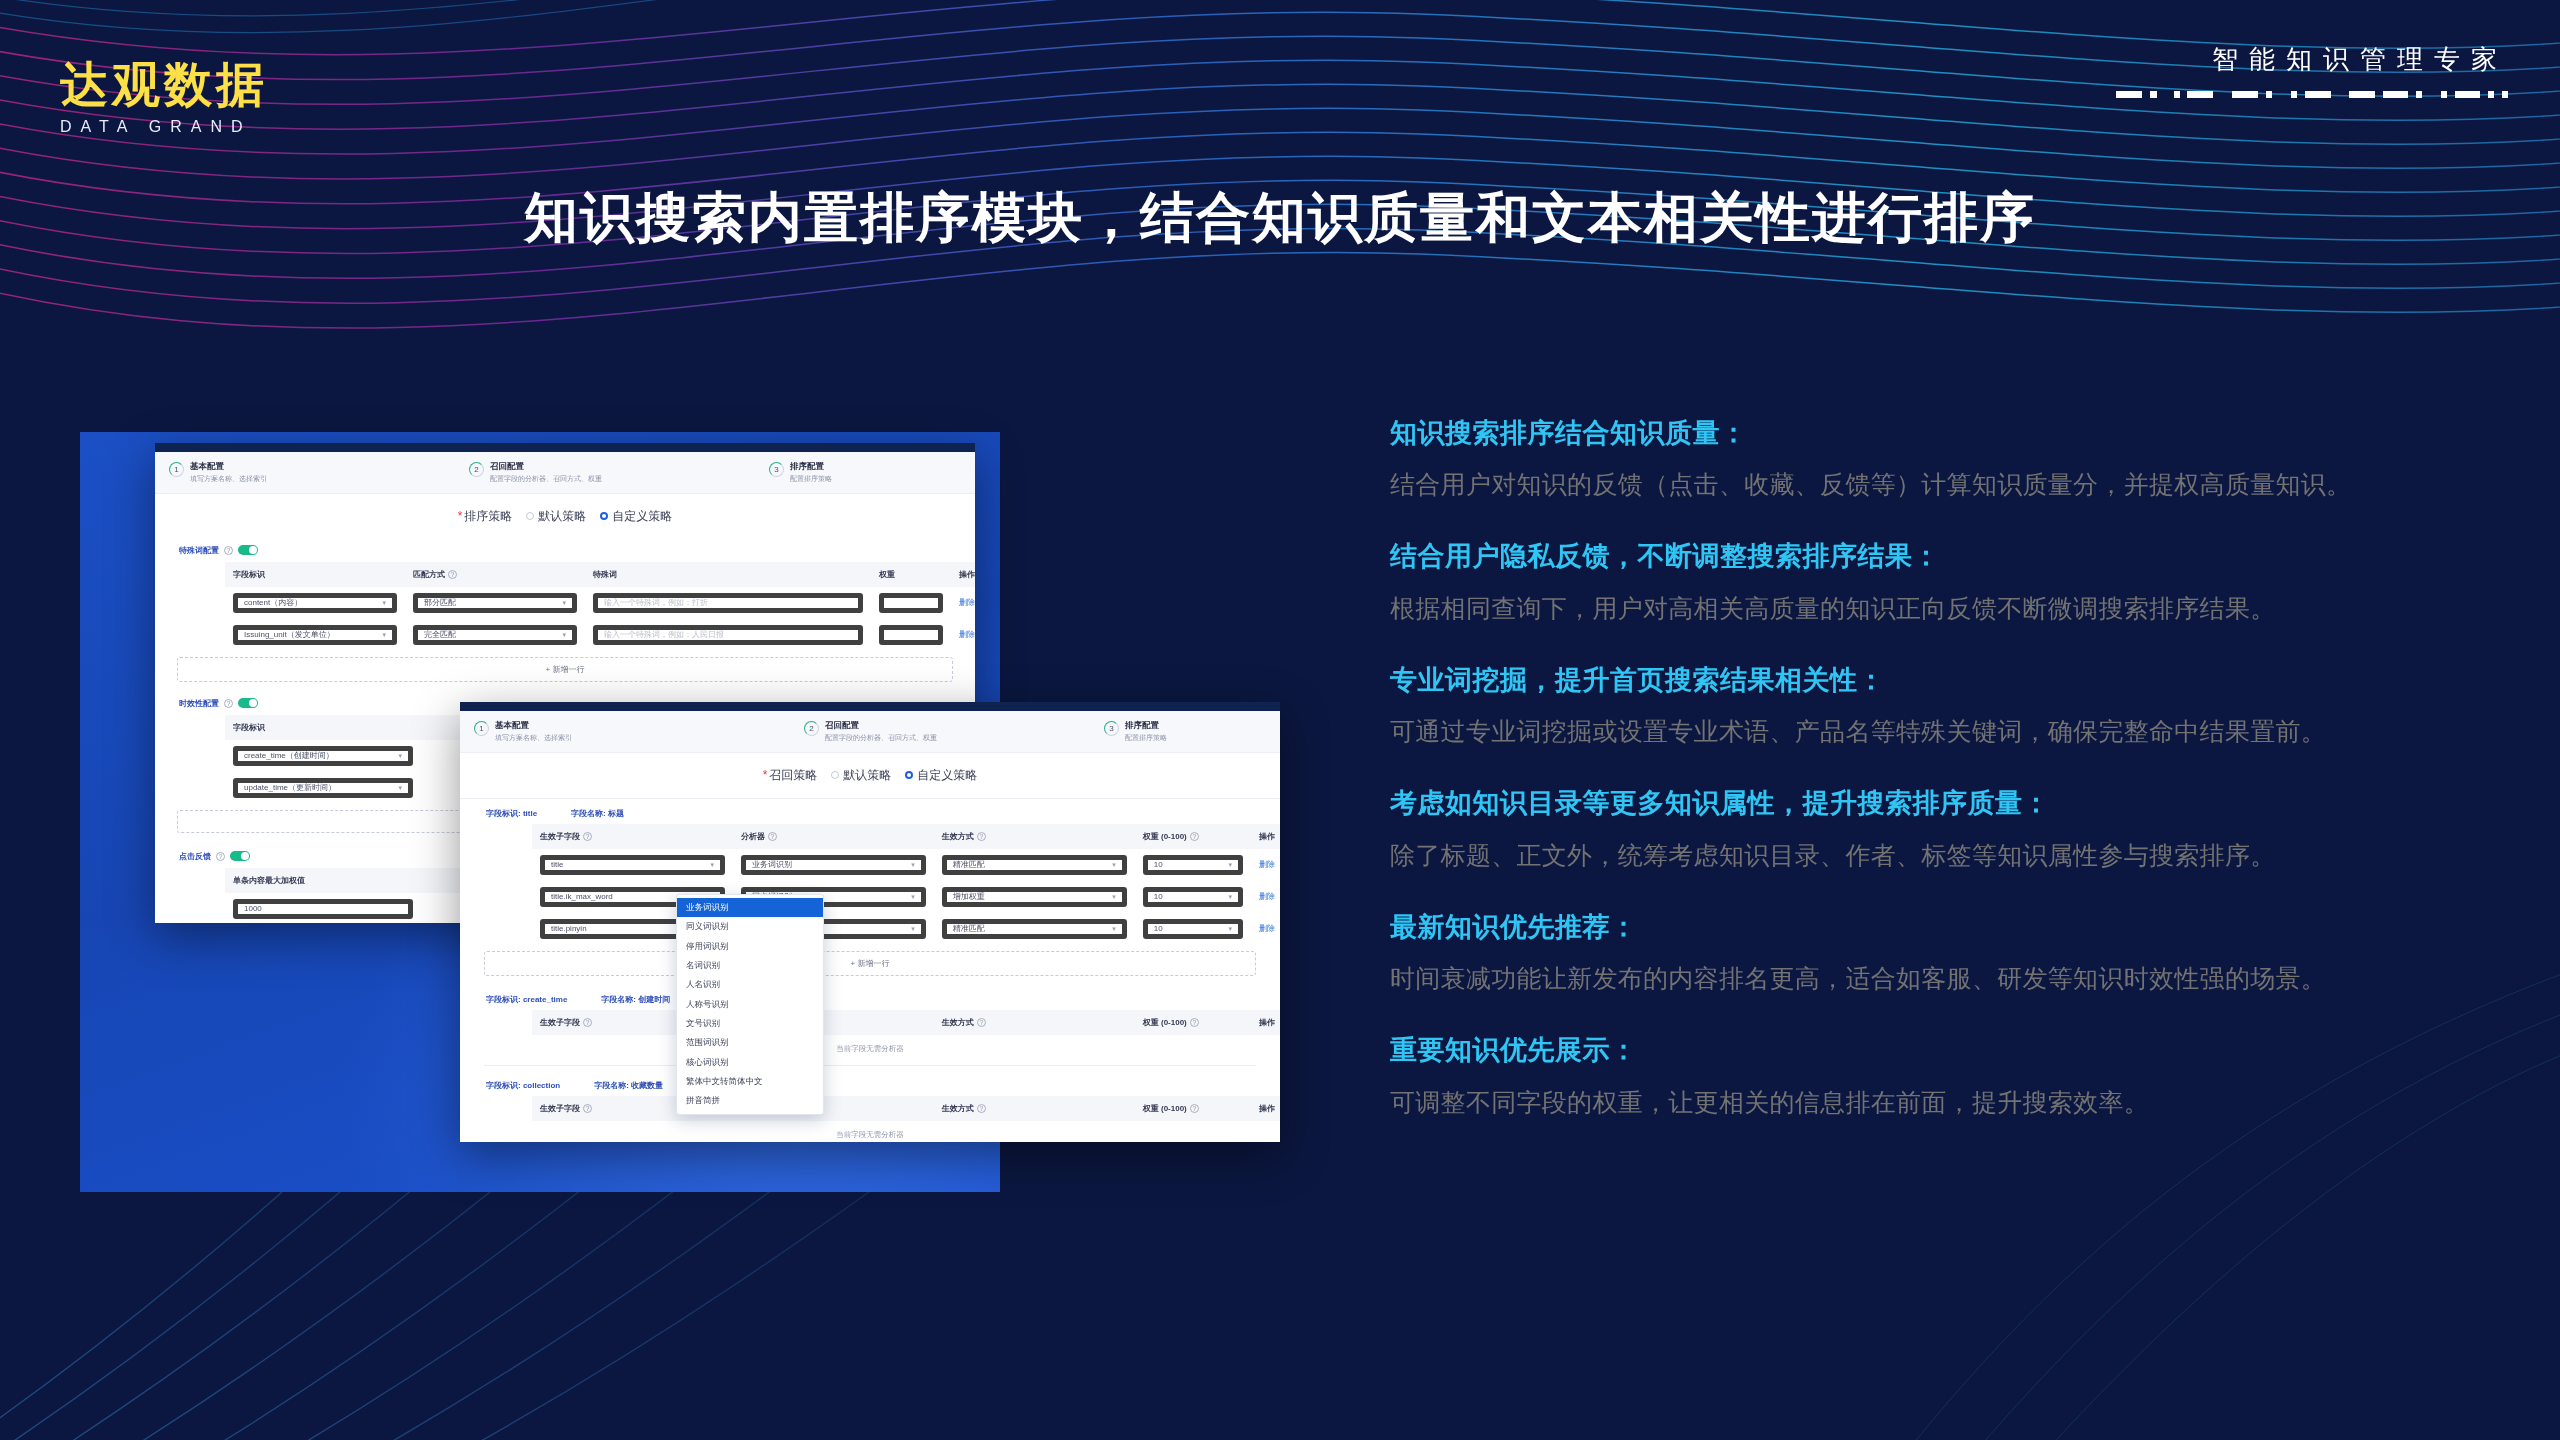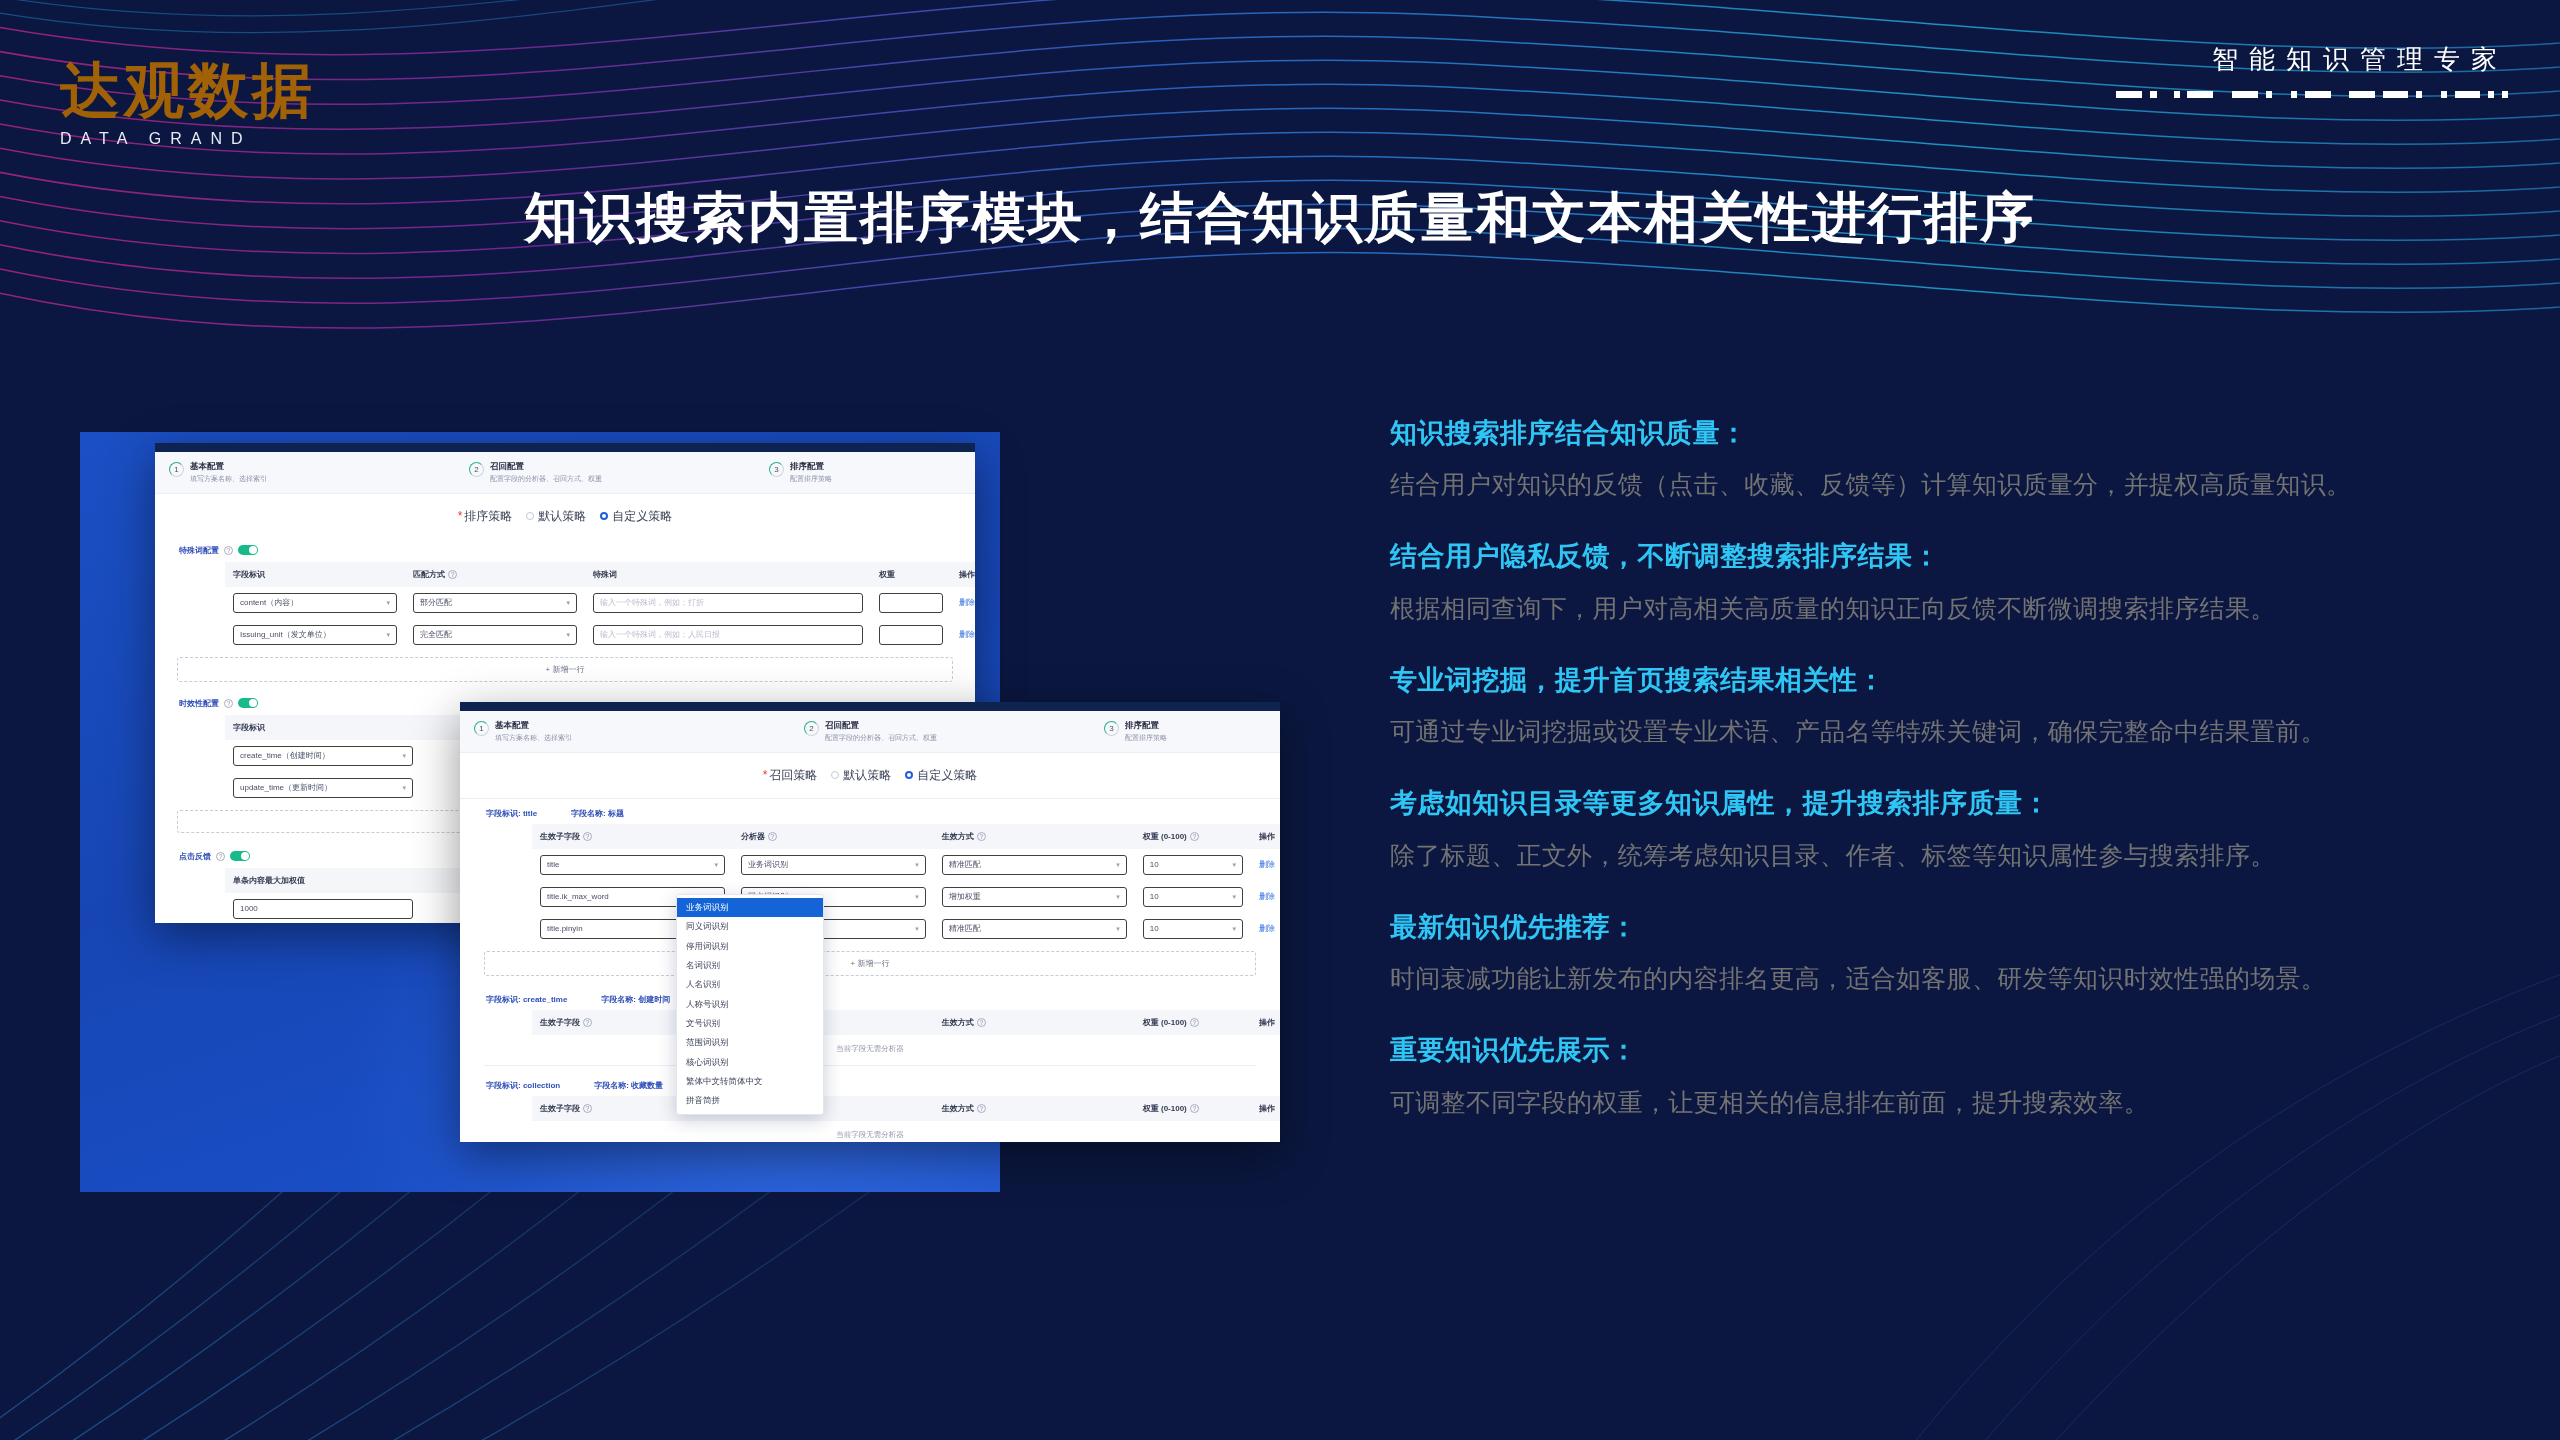--- a/index.html
+++ b/index.html
@@ -17,21 +17,21 @@
       radial-gradient(ellipse 1700px 900px at 88% 4%, #0e2a66 0%, rgba(11,23,64,0) 60%),
       radial-gradient(ellipse 1200px 900px at 50% 100%, #122a6b 0%, rgba(11,23,64,0) 65%),
       linear-gradient(170deg, #121a49 0%, #0d1744 35%, #0a1338 72%, #0a1struggle 100%);
     background-color: #0b1740;
   }
   #bg-svg { position: absolute; inset: 0; width: 2560px; height: 1440px; }
 
   
   #logo-block { position: absolute; left: 60px; top: 60px; }
   #logo-cn {
-    font-size: 60px; font-weight: 700; color: #a16207; letter-spacing: 4px;
+    font-size: 48px; font-weight: 700; color: #fde047; letter-spacing: 4px;
     line-height: 1; font-family: "DejaVu Sans", sans-serif;
   }
   #logo-en {
     margin-top: 10px; font-size: 16px; color: #e9ecf7; letter-spacing: 9px;
     font-family: "Liberation Sans", sans-serif; font-weight: 400;
   }
   #tagline-block { position: absolute; right: 52px; top: 42px; text-align: right; }
   #tagline {
     font-size: 26px; color: #ffffff; letter-spacing: 11px;
     font-family: "Liberation Sans", sans-serif; font-weight: 400;
@@ -123,21 +123,21 @@
 
   .tbl { width: 100%; border-collapse: collapse; margin-left: 48px; }
   .tbl th {
     background: #f5f6fa; text-align: left; font-size: 8px; font-weight: 700;
     color: #343a52; padding: 7px 8px; border: none;
   }
   .tbl td { padding: 6px 8px; font-size: 8px; color: #4a5068; vertical-align: middle; }
   .th-ico { display: inline-flex; align-items: center; gap: 3px; }
 
   .sel-box, .inp-box {
-    border: 1px solid #404040; border-radius: 3px; background: #fff;
+    border: 5px solid #404040; border-radius: 3px; background: #fff;
     font-size: 8px; color: #4a5068; padding: 4px 6px; height: 20px;
     display: flex; align-items: center; justify-content: space-between;
   }
   .inp-box.ph { color: #b9bece; }
   .caret { color: #9aa0b4; font-size: 7px; margin-left: 4px; }
   .link-del { color: #2f6fe0; font-size: 8px; cursor: pointer; }
   .add-row {
     border: 1px dashed #c6cbdc; border-radius: 3px; text-align: center;
     font-size: 8px; color: #6a7087; padding: 6px 0; margin: 6px 0 2px;
   }

